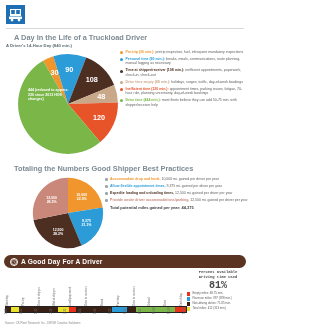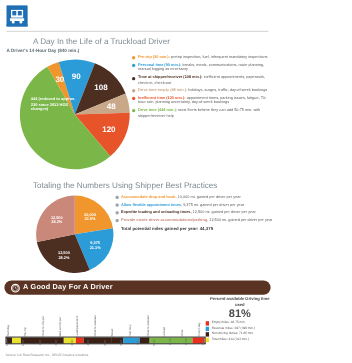--- a/index.html
+++ b/index.html
@@ -7,21 +7,21 @@
     width:250px; height:330px; background:#ffffff;
     font-family:"Liberation Sans", sans-serif;
     color:#4a4a4a; overflow:hidden; position:relative;
   }
   .header { display:flex; align-items:center; gap:5px; padding:3px 6px 0 6px; height:26px; }
   .logo-badge { width:19px; height:19px; background:#1f6fb4; position:relative; border-bottom:2px solid #1f6fb4; }
   .logo-badge svg { display:block; }
   .header-title { font-size:13.5px; font-weight:bold; color:#2b2b2b; letter-spacing:0.3px; }
   .hrule { height:1px; background:#d8d8d8; margin:2px 6px 0 6px; }
 
-  .sec-title { font-size:7.4px; color:#7d8b93; padding:4px 6px 0 14px; font-weight:400;margin-left:16px; }
+  .sec-title { font-size:7.4px; color:#7d8b93; padding:4px 6px 0 14px; font-weight:700; }
   .sec-sub { font-size:4.2px; color:#5b6b73; padding:1px 6px 0 6px; font-weight:bold; }
 
   .panel1 { position:relative; height:112px;padding-left:40px; }
   .donut-wrap { position:absolute; left:16px; top:4px; width:104px; height:104px; }
   .donut { width:100%; height:100%; }
   .center-label {
     position:absolute; left:12px; top:36px; width:44px;
     font-size:3.6px; font-weight:bold; color:#ffffff; line-height:1.28; text-align:left;
   }
 
@@ -44,21 +44,21 @@
   .total-line { font-size:4px; font-weight:bold; color:#3c3c3c; margin-top:2px; margin-left:5px; }
 
   .goodday-bar {
     margin:2px 4px 0 4px; height:13px; background:#5a3323; border-radius:6.5px;
     display:flex; align-items:center; gap:3px; padding:0 6px; position:relative;
   }
   .gd-icon { width:8px; height:8px; border-radius:50%; border:0.8px solid #fff; display:flex; align-items:center; justify-content:center; }
   .gd-title { font-size:6.6px; font-weight:bold; color:#ffffff; letter-spacing:0.2px; }
 
   .panel3 { position:relative; height:60px; }
-  .pct-block { position:absolute; right:4px; top:2px; width:56px; text-align:center; }
+  .pct-block { position:absolute; right:4px; top:2px; width:56px; text-align:center;font-family:Liberation Mono, monospace; }
   .pct-cap { font-size:3.8px; font-weight:bold; color:#4a4a4a; line-height:1.25; }
   .pct-val { font-size:10px; font-weight:bold; color:#4a4a4a; margin-top:1px; }
 
   .tl-wrap { position:absolute; left:5px; top:12px; width:182px; }
   .tl-toplabels { position:relative; height:26px; }
   .tl-toplabels span {
     position:absolute; bottom:0; font-size:2.7px; color:#6a6a6a;
     transform:rotate(-90deg); transform-origin:left bottom; white-space:nowrap;
   }
   .tl-bar { display:flex; height:7px; width:100%; border:0.4px solid #222; }
@@ -139,21 +139,21 @@
         <span class="annot-dot" style="background: rgb(232, 84, 42);"></span>
         <div class="annot-txt"><b style="color: rgb(232, 84, 42);">Inefficient time (120 min.):</b> appointment times, parking issues, fatigue, 70-hour rule, planning uncertainty, day-of-week bookings</div>
       </div>
       <div class="annot">
         <span class="annot-dot" style="background: rgb(122, 182, 72);"></span>
         <div class="annot-txt"><b style="color: rgb(122, 182, 72);">Drive time (444 min.):</b> most fleets believe they can add 50-75 min. with shipper/receiver help</div>
       </div>
     </div>
 </div>
 
-<div class="sec-title">Totaling the Numbers Using Shipper Best Practices</div>
+<div class="sec-title">Totaling the Numbers Good Shipper Best Practices</div>
 
 <div class="panel2">
   <div class="pie2-wrap">
     <svg class="pie2" viewBox="0 0 100 86">
       <g id="pie2-slices">
           <path d="M 50 43 L 50 1 A 42 42 0 0 1 91.4973447153173 36.521544815457304 Z" fill="#f0962d"></path>
           <path d="M 50 43 L 91.4973447153173 36.521544815457304 A 42 42 0 0 1 66.28707523511189 81.7134496045729 Z" fill="#2b9cd8"></path>
           <path d="M 50 43 L 66.28707523511189 81.7134496045729 A 42 42 0 0 1 8.829835539604282 51.30768068139172 Z" fill="#4d2f22"></path>
           <path d="M 50 43 L 8.829835539604282 51.30768068139172 A 42 42 0 0 1 49.99999999999999 1 Z" fill="#c9887a"></path>
         </g>

